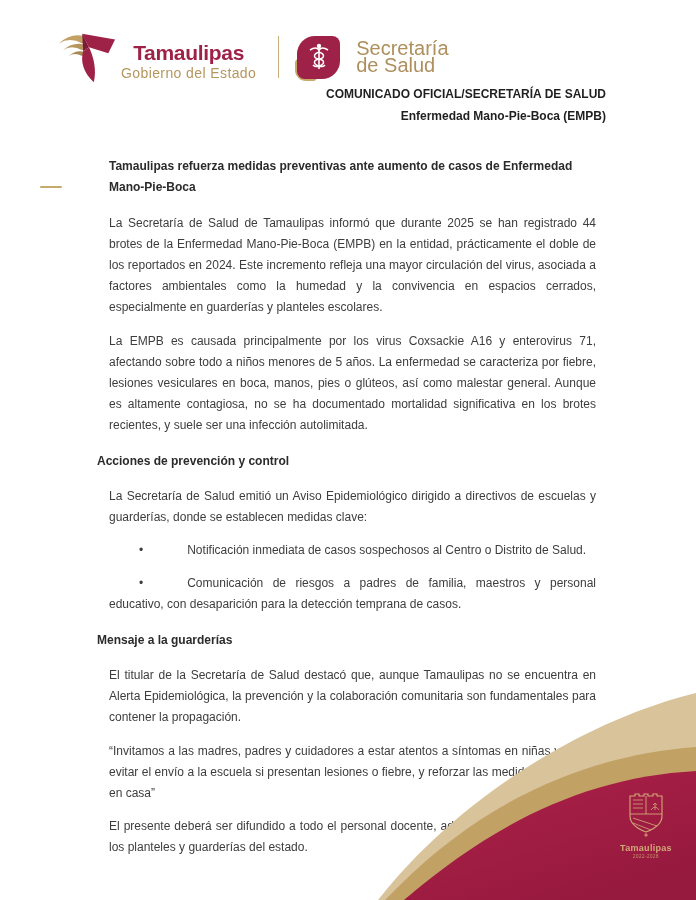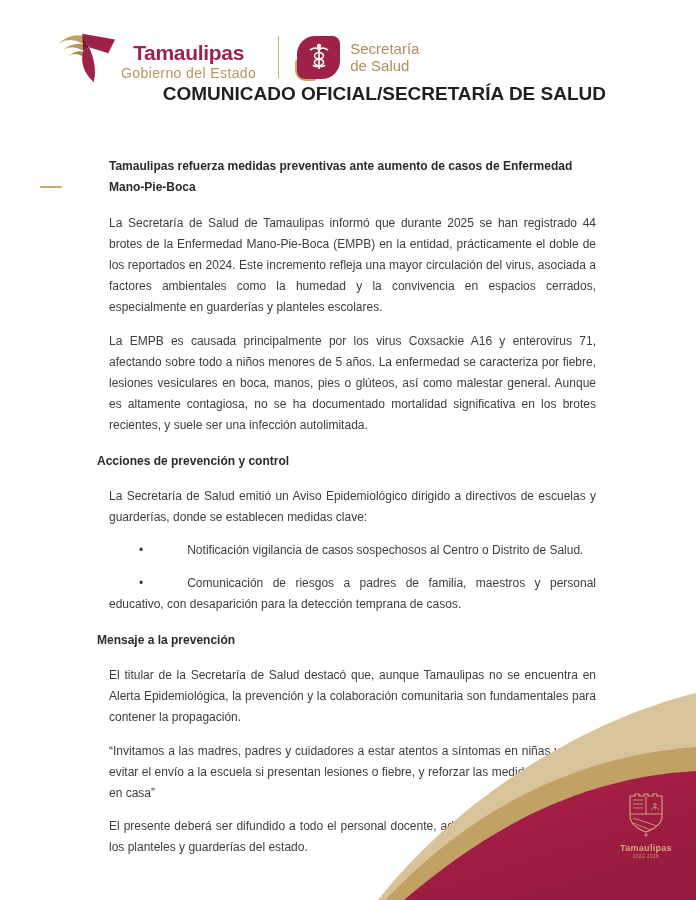--- a/index.html
+++ b/index.html
@@ -18,24 +18,24 @@
   .tam-logo{display:flex;align-items:flex-start;}
   .tam-mark{width:62px;height:58px;}
   .tam-words{margin-left:2px;margin-top:14px;display:flex;flex-direction:column;align-items:center;}
   .tam-name{font-size:21px;font-weight:bold;color:#9e2247;letter-spacing:-0.3px;line-height:22px;}
   .tam-sub{font-size:14px;color:#b5965f;letter-spacing:0.4px;margin-top:1px;}
   .hdr-divider{width:1px;height:42px;background:#c9ae7b;margin:0 18px 0 22px;}
   .salud-logo{display:flex;align-items:center;}
   .salud-mark{position:relative;width:43px;height:43px;}
   .salud-gold{position:absolute;left:-2px;bottom:-2px;width:22px;height:22px;background:#c9a96a;border-radius:4px 50% 4px 50%;}
   .salud-leaf{position:absolute;inset:0;background:#9e2247;border-radius:42% 18% 42% 18%;display:flex;align-items:center;justify-content:center;}
-  .salud-words{margin-left:10px;font-size:15px;line-height:17px;color:#ae8f5d;}
+  .salud-words{margin-left:16px;font-size:20px;line-height:17px;color:#ae8f5d;}
 
   
-  .doc-title{position:absolute;top:83px;left:97px;right:90px;text-align:right;font-weight:bold;color:#1f1f1f;font-size:19px;line-height:22px;}
+  .doc-title{position:absolute;top:83px;left:97px;right:90px;text-align:right;font-weight:bold;color:#1f1f1f;font-size:12px;line-height:22px;}
 
   
   .body-copy{position:absolute;top:144px;left:97px;width:511px;font-size:12px;line-height:21px;color:#3d3d3d;}
   .body-copy p{margin:12px;text-align:justify;}
   .headline{font-weight:bold;color:#2b2b2b;margin-bottom:15px !important;text-align:left !important;}
   .para{margin-bottom:13px !important;}
   .sect{font-weight:bold;color:#2b2b2b;margin:15px 0 14px 0 !important;text-align:center;}
   .lead{margin-bottom:0 !important;}
   .bullet .bdot{margin-left:30px;margin-right:44px;}
   .quote-block{margin-top:13px !important;}
@@ -86,39 +86,40 @@
       </div>
       <div class="salud-words">
         <div>Secretaría</div>
         <div>de Salud</div>
       </div>
     </div>
   </div>
 
   <div class="doc-title">
     <div>COMUNICADO OFICIAL/SECRETARÍA DE SALUD</div>
+    <div>Enfermedad Mano-Pie-Boca (EMPB)</div>
   </div>
 
   <div class="margin-dash"></div>
 
   <div class="body-copy">
     <p class="headline">Tamaulipas refuerza medidas preventivas ante aumento de casos de Enfermedad Mano-Pie-Boca</p>
 
     <p class="para">La Secretaría de Salud de Tamaulipas informó que durante 2025 se han registrado 44 brotes de la Enfermedad Mano-Pie-Boca (EMPB) en la entidad, prácticamente el doble de los reportados en 2024. Este incremento refleja una mayor circulación del virus, asociada a factores ambientales como la humedad y la convivencia en espacios cerrados, especialmente en guarderías y planteles escolares.</p>
 
     <p class="para">La EMPB es causada principalmente por los virus Coxsackie A16 y enterovirus 71, afectando sobre todo a niños menores de 5 años. La enfermedad se caracteriza por fiebre, lesiones vesiculares en boca, manos, pies o glúteos, así como malestar general. Aunque es altamente contagiosa, no se ha documentado mortalidad significativa en los brotes recientes, y suele ser una infección autolimitada.</p>
 
     <p class="sect">Acciones de prevención y control</p>
 
     <p class="lead">La Secretaría de Salud emitió un Aviso Epidemiológico dirigido a directivos de escuelas y guarderías, donde se establecen medidas clave:</p>
 
-    <p class="bullet"><span class="bdot">•</span><span>Notificación vigilancia de casos sospechosos al Centro o Distrito de Salud.</span></p>
+    <p class="bullet"><span class="bdot">•</span><span>Notificación inmediata de casos sospechosos al Centro o Distrito de Salud.</span></p>
     <p class="bullet"><span class="bdot">•</span><span>Comunicación de riesgos a padres de familia, maestros y personal educativo, con desaparición para la detección temprana de casos.</span></p>
 
-    <p class="sect">Mensaje a la prevención</p>
+    <p class="sect">Mensaje a la guarderías</p>
 
     <p class="para">El titular de la Secretaría de Salud destacó que, aunque Tamaulipas no se encuentra en Alerta Epidemiológica, la prevención y la colaboración comunitaria son fundamentales para contener la propagación.</p>
 
     <div class="quote-block">
       <p>“Invitamos a las madres, padres y cuidadores a estar atentos a síntomas en niñas y niños, evitar el envío a la escuela si presentan lesiones o fiebre, y reforzar las medidas de higiene en casa”</p>
       <p>El presente deberá ser difundido a todo el personal docente, administrativo y de apoyo de los planteles y guarderías del estado.</p>
     </div>
   </div>
 
   <svg class="footer-art" viewBox="0 0 696 215" preserveAspectRatio="none">

